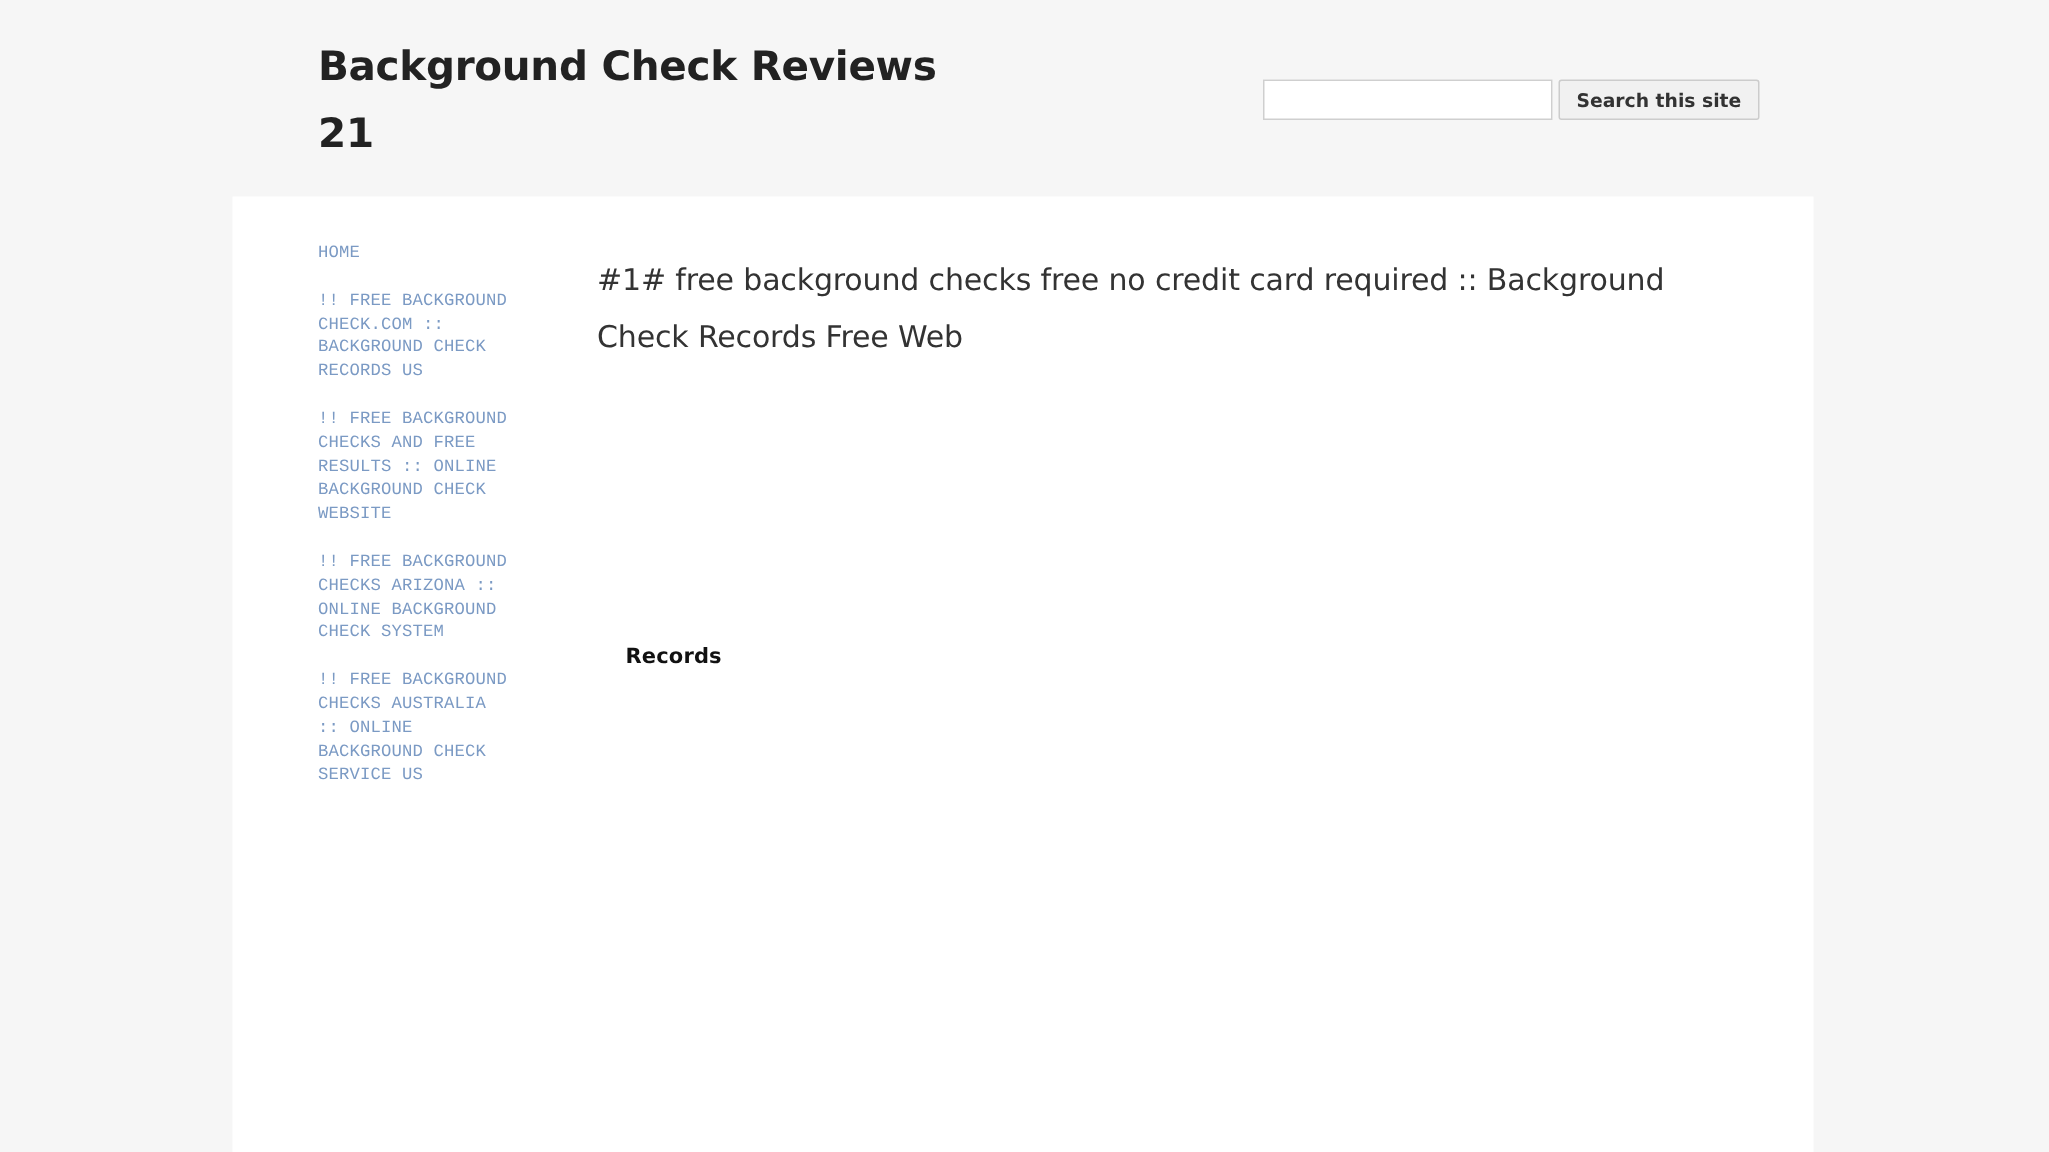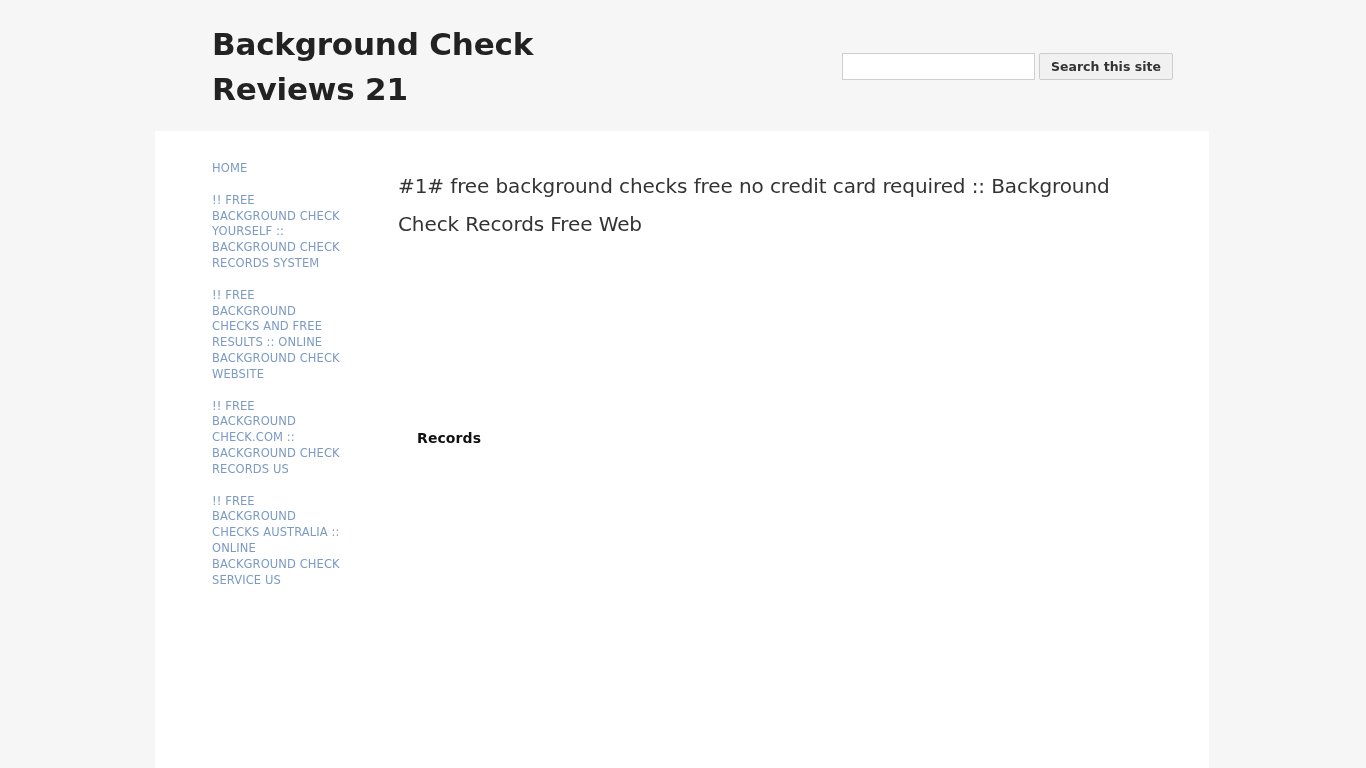--- a/index.html
+++ b/index.html
@@ -23,21 +23,21 @@
     height: 131px;
     background: #f6f6f6;
     box-sizing: border-box;
   }
   .site-title {
     position: absolute;
     left: 212px;
     top: 22px;
     width: 420px;
     margin: 0;
-    font-size: 31px;
+    font-size: 27px;
     line-height: 45px;
     font-weight: bold;
     color: #222222;
     letter-spacing: -0.2px;
   }
 
   .search-area {
     position: absolute;
     left: 842px;
     top: 53px;
@@ -106,20 +106,21 @@
   }
   .nav-link {
     display: block;
     color: #7b9ac4;
     text-decoration: none;
     font-size: 11.5px;
     line-height: 15.8px;
     letter-spacing: 0.1px;
     text-transform: uppercase;
     cursor: pointer;
+    font-family: Liberation Mono, monospace;
   }
 
   
   .main {
     flex: 1 1 auto;
     padding: 36px 40px 0 57px;
     box-sizing: border-box;
     min-width: 0;
   }
   .page-title {
@@ -163,27 +164,27 @@
 
 <div class="page-container">
   <div class="layout">
 
     <nav class="sidebar">
       <ul class="nav-list">
         <li class="nav-item">
           <a class="nav-link" href="#">HOME</a>
         </li>
         <li class="nav-item">
-          <a class="nav-link" href="#">!! FREE BACKGROUND CHECK YOURSELF :: BACKGROUND CHECK RECORDS SYSTEM</a>
+          <a class="nav-link" href="#">!! FREE BACKGROUND CHECK.COM :: BACKGROUND CHECK RECORDS US</a>
         </li>
         <li class="nav-item">
           <a class="nav-link" href="#">!! FREE BACKGROUND CHECKS AND FREE RESULTS :: ONLINE BACKGROUND CHECK WEBSITE</a>
         </li>
         <li class="nav-item">
-          <a class="nav-link" href="#">!! FREE BACKGROUND CHECK.COM :: BACKGROUND CHECK RECORDS US</a>
+          <a class="nav-link" href="#">!! FREE BACKGROUND CHECKS ARIZONA :: ONLINE BACKGROUND CHECK SYSTEM</a>
         </li>
         <li class="nav-item">
           <a class="nav-link" href="#">!! FREE BACKGROUND CHECKS AUSTRALIA :: ONLINE BACKGROUND CHECK SERVICE US</a>
         </li>
 
       </ul>
     </nav>
 
     <main class="main">
       <h2 class="page-title">#1# free background checks free no credit card required :: Background Check Records Free Web</h2>

